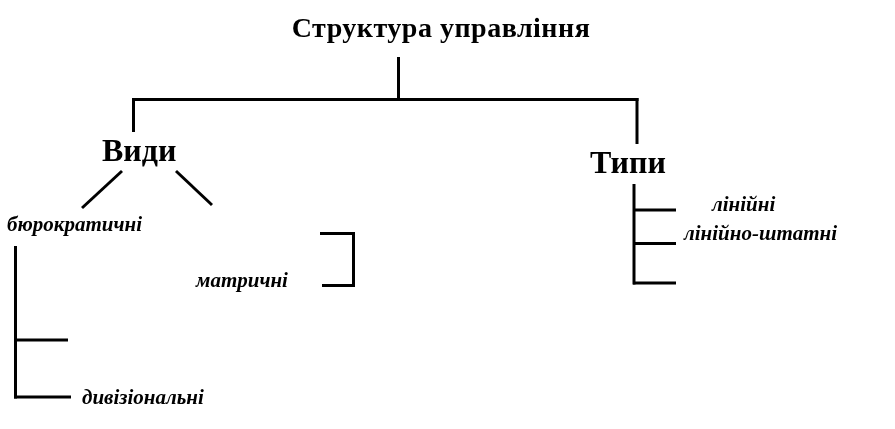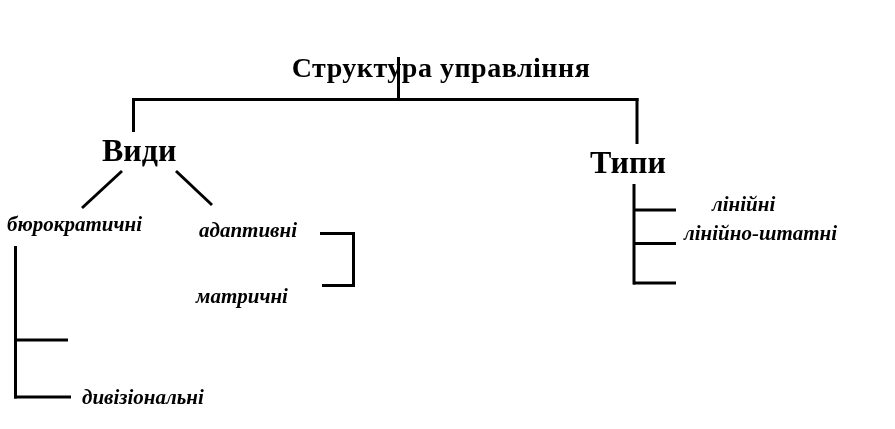--- a/index.html
+++ b/index.html
@@ -30,36 +30,35 @@
     color: #000000;
   }
   .title {
     left: 200px;
     top: 13px;
     width: 482px;
     text-align: center;
     font-size: 28px;
     font-weight: bold;
     letter-spacing: 0.5px;
-    margin-top: 40px;
   }
   .branch {
     font-size: 32px;
     font-weight: bold;
   }
   .leaf {
     font-size: 21px;
     font-weight: bold;
     font-style: italic;
   }
   .vydy { left: 102px; top: 133px; }
   .typy { left: 590px; top: 145px; }
   .biurokratychni { left: 7px; top: 213px; }
   .adaptyvni { left: 199px; top: 219px; }
-  .matrychni { left: 196px; top: 269px; margin-top: 16px; }
+  .matrychni { left: 196px; top: 269px; }
   .departamentalizovani { left: 78px; top: 327px; }
   .dyvizionalni { left: 82px; top: 386px; }
   .liniini { left: 712px; top: 193px; }
   .liniino-shtatni { left: 684px; top: 222px; }
   .funutsionalni { left: 686px; top: 269px; }
 </style>
 </head>
 <body>
 
 <div id="canvas">
@@ -88,19 +87,18 @@
     <line x1="633" y1="243.5" x2="676" y2="243.5"></line>
     <line x1="633" y1="283" x2="676" y2="283"></line>
   </svg>
 
   <div class="label title">Структура управління</div>
 
   <div class="label branch vydy">Види</div>
   <div class="label branch typy">Типи</div>
 
   <div class="label leaf biurokratychni">бюрократичні</div>
-  <div class="label leaf adaptyvni">адаптивні</div>
   <div class="label leaf matrychni">матричні</div>
   <div class="label leaf dyvizionalni">дивізіональні</div>
   <div class="label leaf liniini">лінійні</div>
   <div class="label leaf liniino-shtatni">лінійно-штатні</div>
 
 </div>
 
 </body></html>

